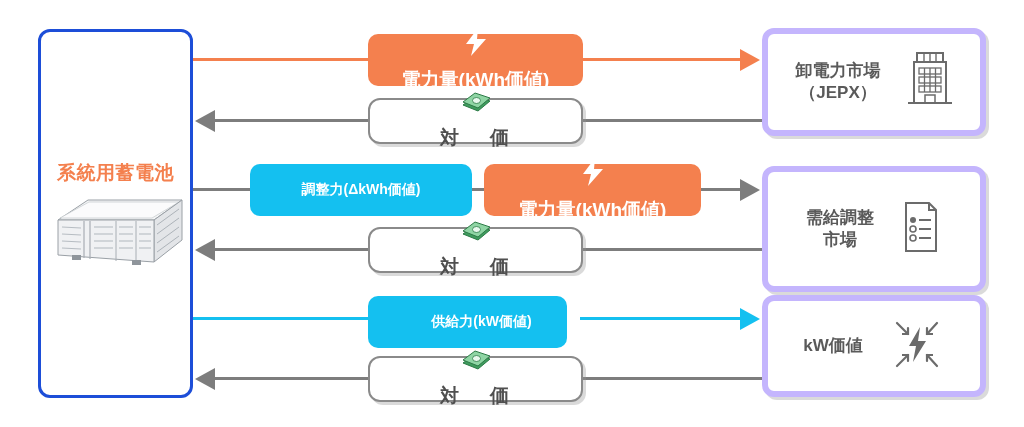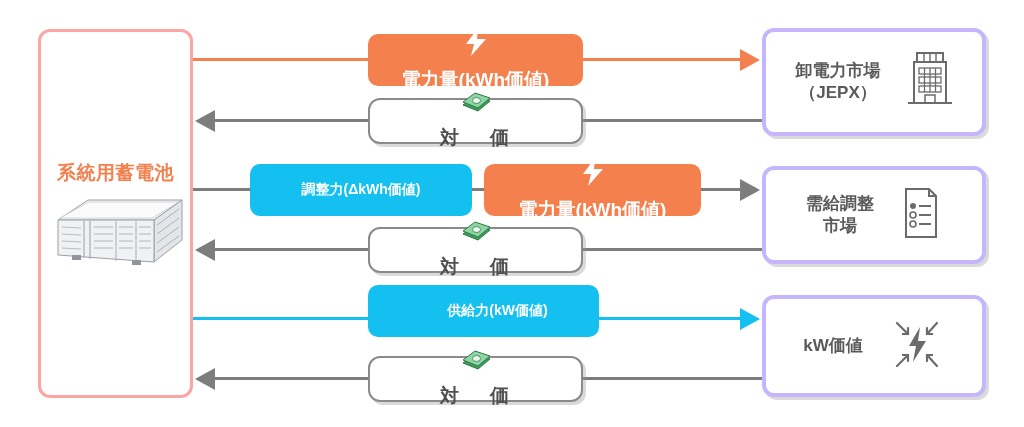--- a/index.html
+++ b/index.html
@@ -17,21 +17,21 @@
     background: #ffffff;
   }
 
   
   .battery-panel {
     position: absolute;
     left: 38px;
     top: 29px;
     width: 155px;
     height: 369px;
-    border: 3px solid #fca5a5;
+    border: 3px solid #1d4ed8;
     border-radius: 12px;
     background: #ffffff;
   }
   .battery-label {
     position: absolute;
     left: 0;
     top: 128px;
     width: 100%;
     text-align: center;
     color: #F4804E;
@@ -45,41 +45,41 @@
     left: 9px;
     top: 160px;
     width: 138px;
     height: 85px;
   }
 
   
   .market-box {
     position: absolute;
     background: #ffffff;
-    border: 4px solid #c4b5fd;
+    border: 6px solid #c4b5fd;
     border-radius: 12px;
     box-shadow: 3px 3px 0 rgba(150,150,150,0.35);
     display: flex;
     align-items: center;
     justify-content: center;
     gap: 26px;
     padding: 0 12px;
   }
   .market-text {
     color: #5a5a5a;
     font-size: 17px;
     font-weight: 700;
     line-height: 1.32;
     text-align: center;
     white-space: pre-line;
   }
   .market-icon { flex: 0 0 auto; display: block; }
 
   #market-0 { left: 762px; top: 28px;  width: 224px; height: 108px; }
-  #market-1 { left: 762px; top: 166px; width: 224px; height: 98px; }
+  #market-1 { left: 762px; top: 166px; width: 224px; height: 126px; }
   #market-2 { left: 762px; top: 295px; width: 224px; height: 102px; }
 
   
   .line {
     position: absolute;
     height: 3px;
     background: #7d7d7d;
   }
   .line.orange { background: #F4804E; }
   .line.cyan   { background: #14C0F0; }
@@ -140,21 +140,21 @@
   .money-icon { flex: 0 0 auto; display:block; }
 
   
   #pill-energy-1  { left: 368px; top: 34px;  width: 215px; height: 52px; }
   #pill-payment-1 { left: 368px; top: 98px;  width: 215px; height: 46px; }
   
   #pill-balancing { left: 250px; top: 164px; width: 222px; height: 52px; }
   #pill-energy-2  { left: 484px; top: 164px; width: 217px; height: 52px; }
   #pill-payment-2 { left: 368px; top: 227px; width: 215px; height: 46px; }
   
-  #pill-capacity  { left: 368px; top: 285px; width: 231px; height: 52px; padding-left: 28px; }
+  #pill-capacity  { left: 368px; top: 296px; width: 199px; height: 52px; padding-left: 28px; }
   #pill-payment-3 { left: 368px; top: 356px; width: 215px; height: 46px; }
 </style>
 </head>
 <body>
 
 <div id="canvas">
 
   <div class="battery-panel">
     <div class="battery-label">系統用蓄電池</div>
     <div class="battery-art">

